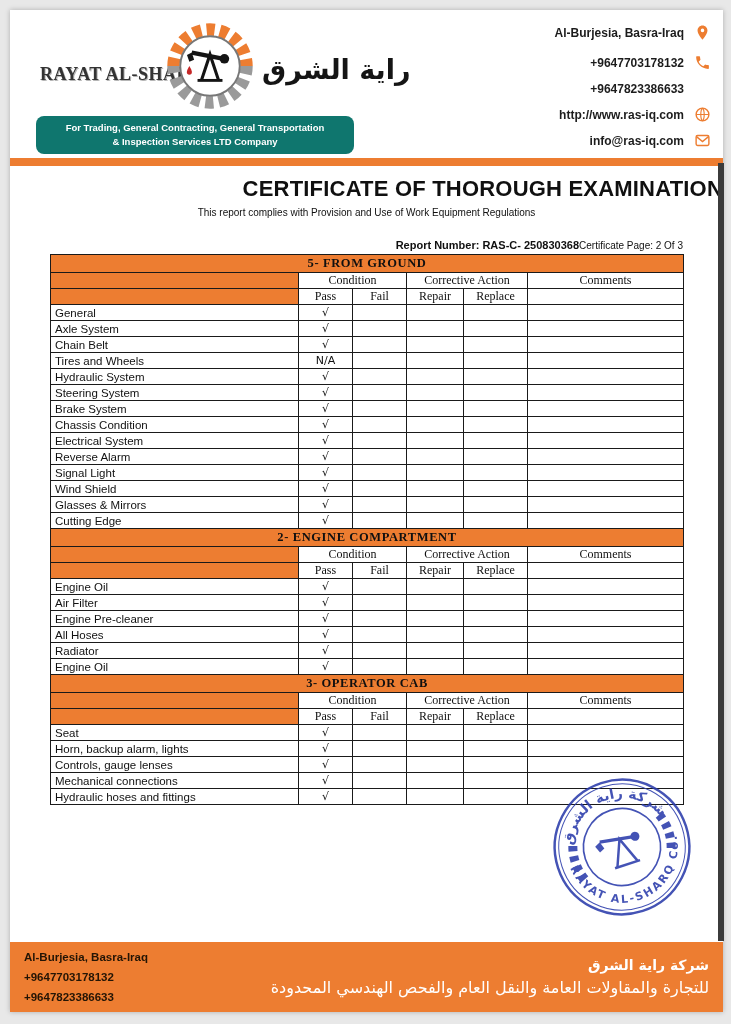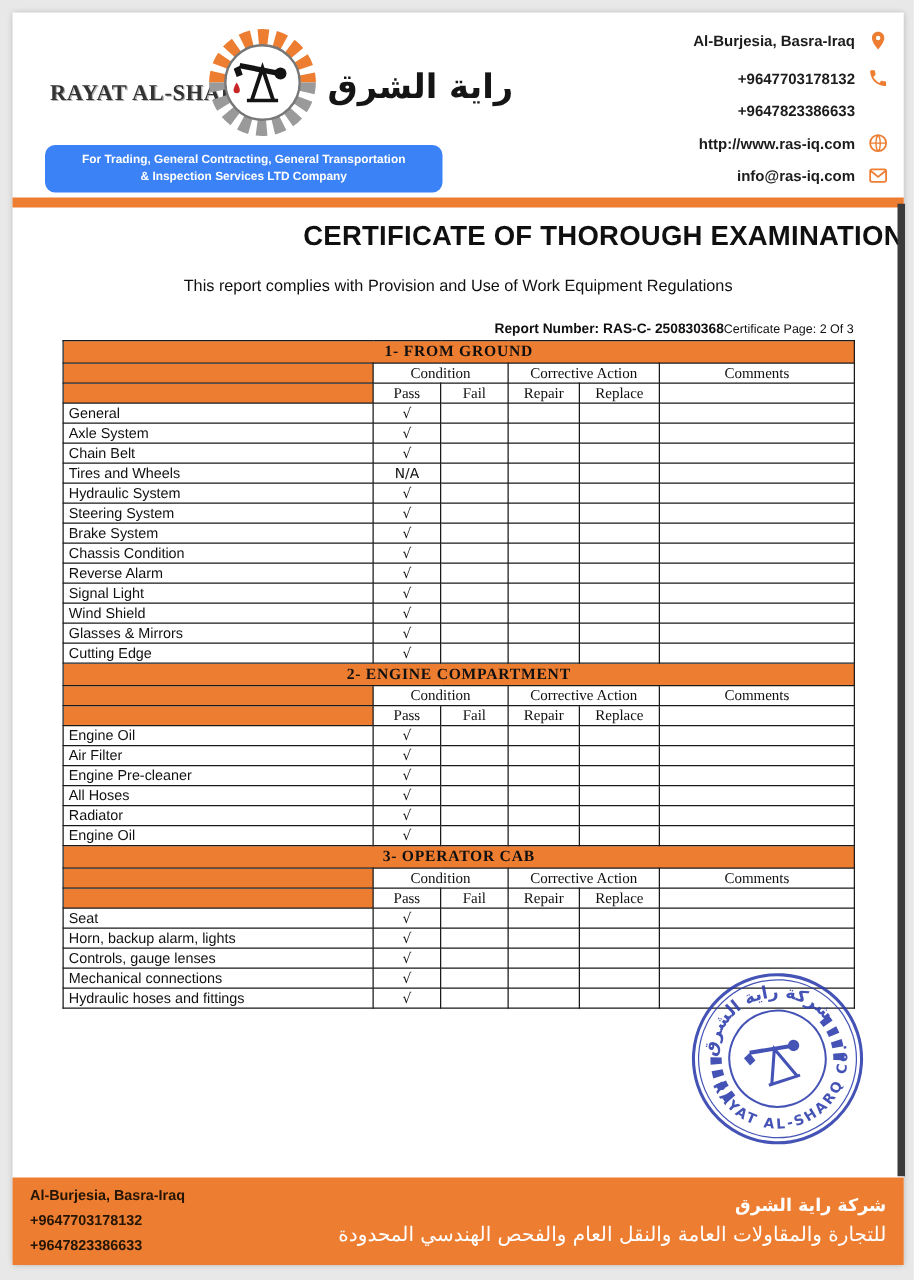--- a/index.html
+++ b/index.html
@@ -11,34 +11,34 @@
   .page { position:absolute; left:10px; top:10px; width:713px; height:1002px; background:#fff;
           box-shadow:0 0 5px rgba(0,0,0,.25); }
 
   
   .header { position:relative; height:148px; }
   .brand-name { position:absolute; left:30px; top:54px; font-family:"Liberation Serif",serif;
                 font-weight:bold; font-size:18px; color:#333; text-shadow:1px 1px 0 #b5b5b5; letter-spacing:.5px; }
   .gear-logo { position:absolute; left:152px; top:8px; width:96px; height:96px; }
   .brand-arabic { position:absolute; left:252px; top:44px; font-family:"DejaVu Sans",sans-serif;
                   font-weight:bold; font-size:27px; color:#151515; }
-  .banner { position:absolute; left:26px; top:106px; width:318px; background:#3b82f6; color:#fff;
+  .banner { position:absolute; left:26px; top:106px; width:318px; background:#0f766e; color:#fff;
             border-radius:8px; padding:5px 6px; text-align:center; font-size:9.5px; font-weight:bold; line-height:1.45; }
   .contacts { position:absolute; right:12px; top:14px; display:flex; flex-direction:column; }
   .contact-row { display:flex; align-items:center; justify-content:flex-end; gap:10px;
                  font-size:12px; font-weight:bold; color:#1c1c1c; margin-bottom:9px; }
   .contact-row.gap { margin-bottom:13px; }
   .contact-row .icon { width:17px; height:17px; flex:0 0 auto; }
   .contact-row .icon.hidden { visibility:hidden; }
 
   .divider { width:100%; height:8px; background:var(--accent,#ED7D31); }
 
   
   .main-title { margin-top:10px; text-align:right; font-size:22px; font-weight:bold; color:#101010; letter-spacing:.2px; }
-  .subtitle  { margin-top:19px; text-align:center; font-size:13px; color:#101010; }
+  .subtitle  { margin-top:5px; text-align:center; font-size:10px; color:#101010; }
 
   
   .report-line { display:flex; justify-content:flex-end; align-items:flex-end; margin:21px 40px 3px 40px; }
   .report-number { font-size:11px; font-weight:bold; color:#101010; }
   .certificate-page-info { font-size:10px; color:#101010; }
 
   
   #inspection-table { border-collapse:collapse; table-layout:fixed; margin:0 40px; width:633px; }
   #inspection-table td { border:1px solid #1a1a1a; height:16px; font-size:11px; padding:0 4px; overflow:hidden; white-space:nowrap; }
   #inspection-table td.sec { background:var(--accent,#ED7D31); text-align:center; font-family:"Liberation Serif",serif;
@@ -147,21 +147,21 @@
     <colgroup>
       <col style="width:248px">
         <col style="width:54px">
         <col style="width:54px">
       <col style="width:57px">
         <col style="width:64px">
         <col style="width:156px">
     </colgroup>
     <tbody>
         <tr>
-          <td class="sec" colspan="6">1-  FROM GROUND</td>
+          <td class="sec" colspan="6">5-  FROM GROUND</td>
         </tr>
         <tr>
           <td class="org"></td>
           <td class="th" colspan="2">Condition</td>
           <td class="th" colspan="2">Corrective Action</td>
           <td class="th">Comments</td>
         </tr>
         <tr>
           <td class="org"></td>
           <td class="th">Pass</td>
@@ -221,20 +221,28 @@
         <tr>
           <td class="item">Brake System</td>
           <td class="mark">√</td>
           <td class="mark"></td>
           <td class="mark"></td>
           <td class="mark"></td>
           <td></td>
         </tr>
         <tr>
           <td class="item">Chassis Condition</td>
+          <td class="mark">√</td>
+          <td class="mark"></td>
+          <td class="mark"></td>
+          <td class="mark"></td>
+          <td></td>
+        </tr>
+        <tr>
+          <td class="item">Electrical System</td>
           <td class="mark">√</td>
           <td class="mark"></td>
           <td class="mark"></td>
           <td class="mark"></td>
           <td></td>
         </tr>
         <tr>
           <td class="item">Reverse Alarm</td>
           <td class="mark">√</td>
           <td class="mark"></td>

